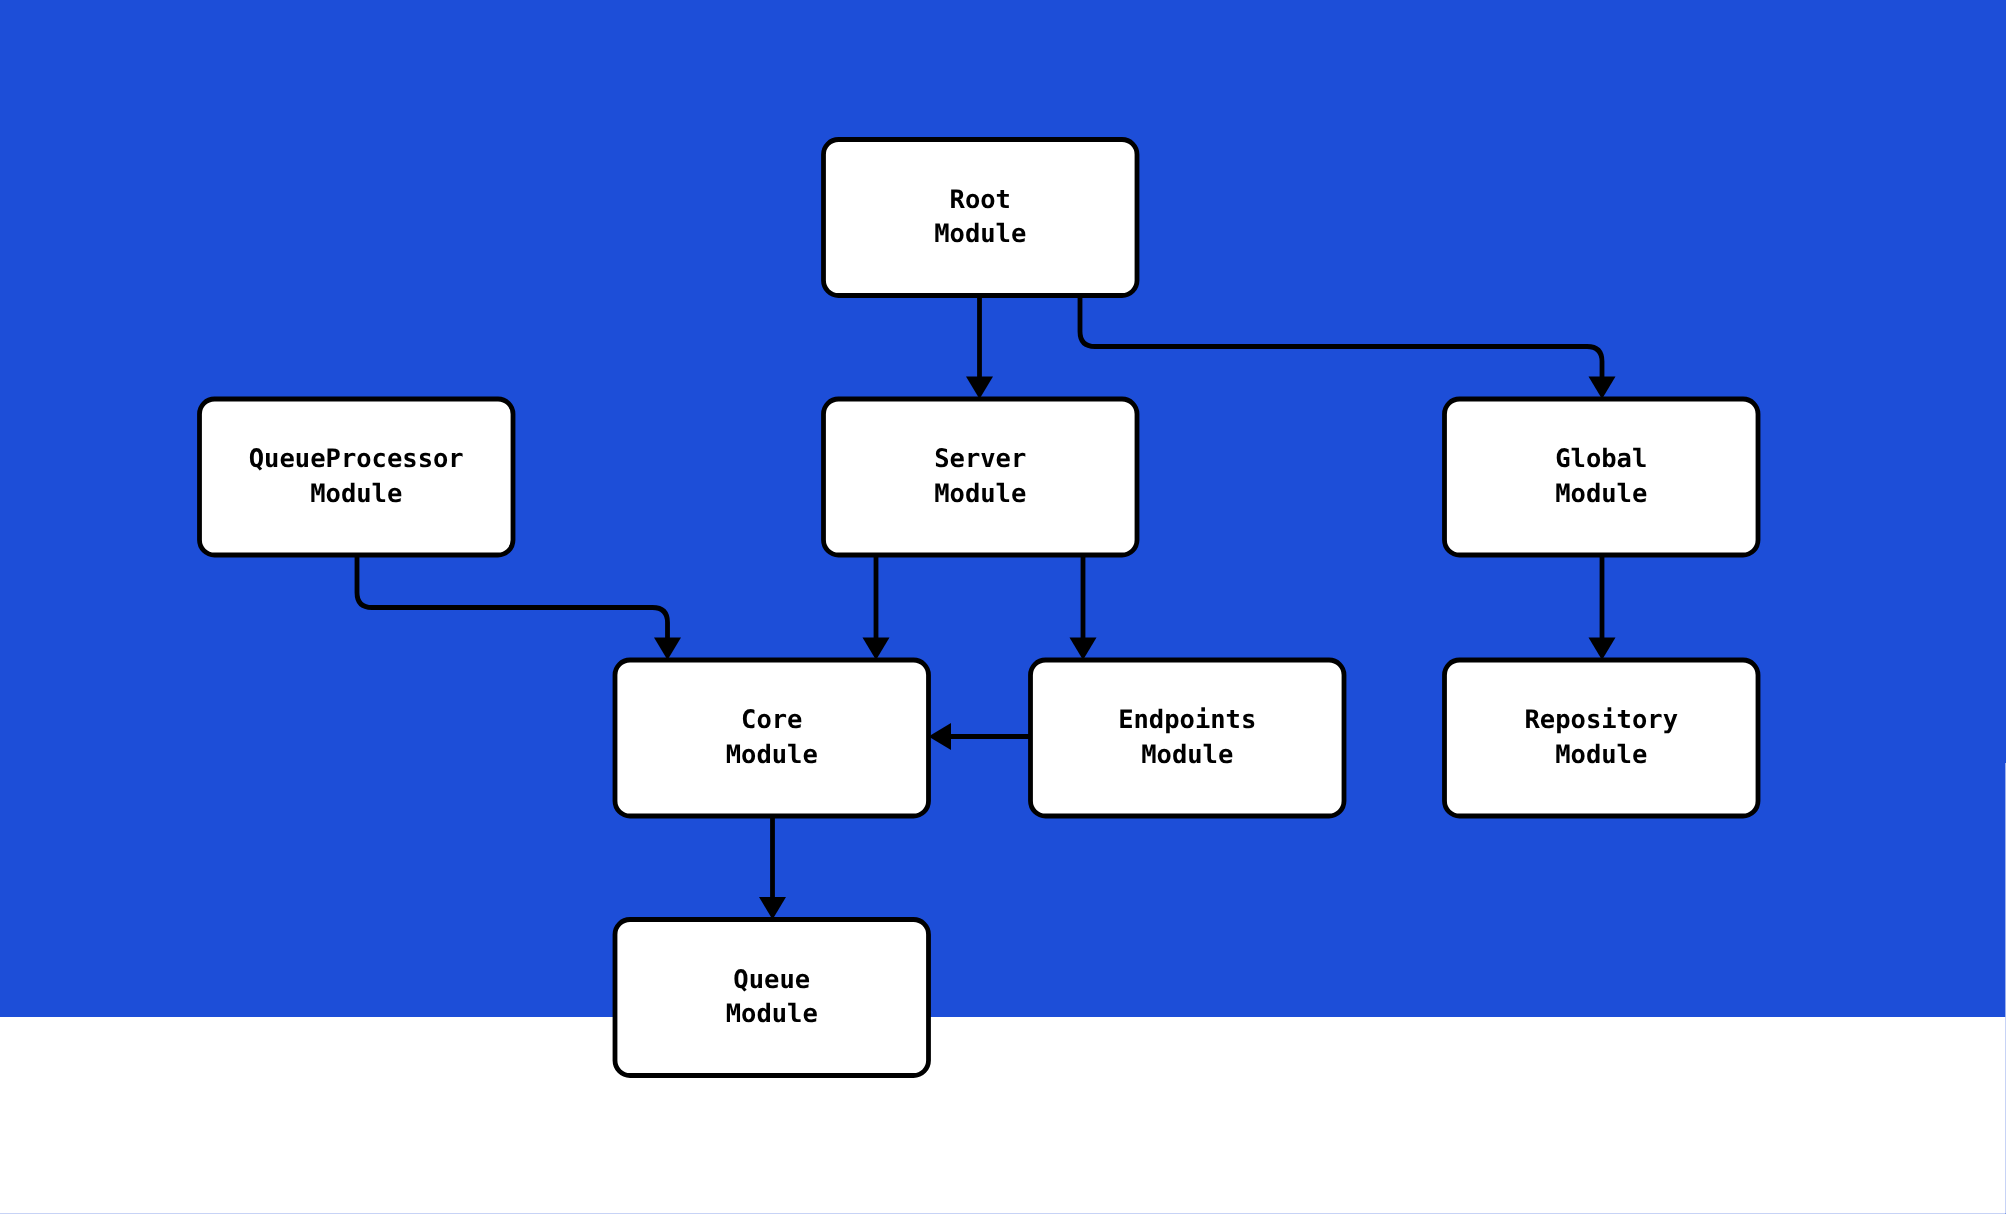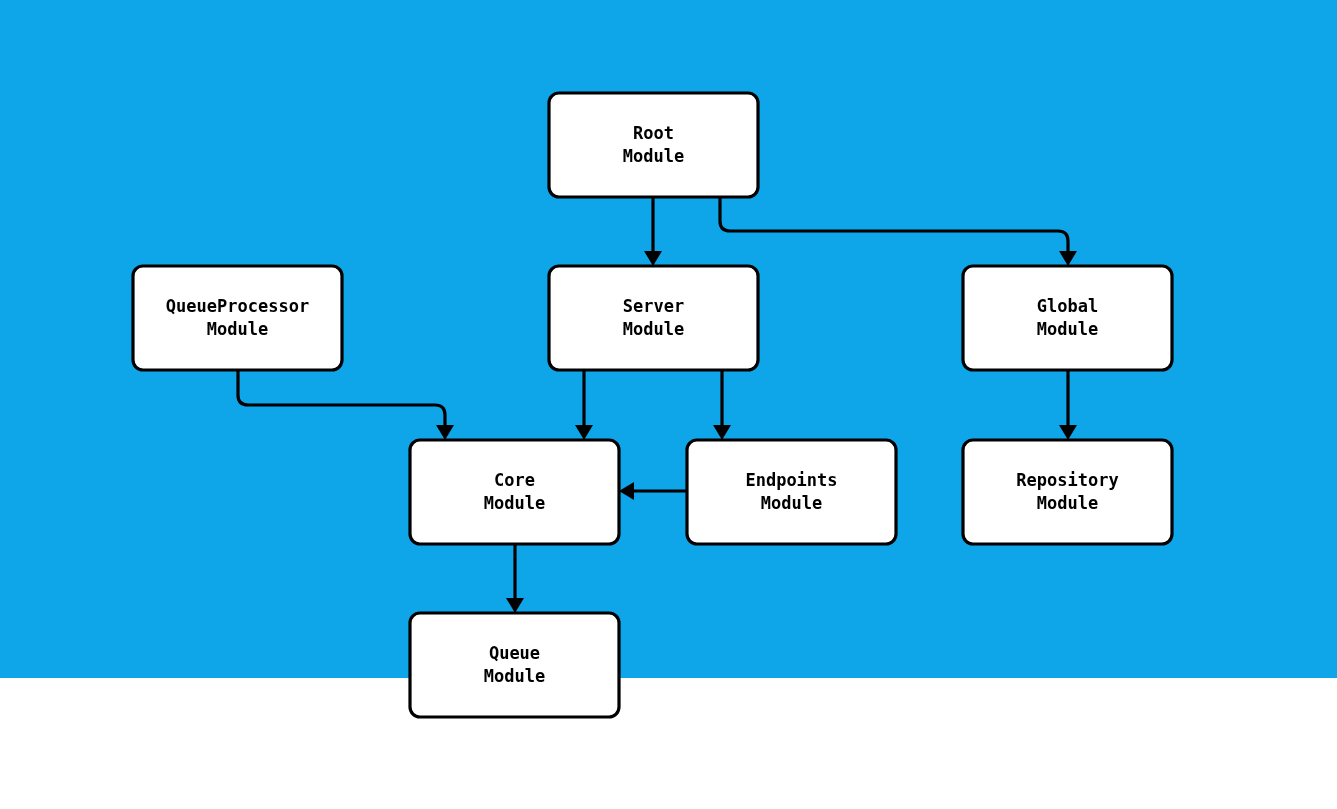--- a/index.html
+++ b/index.html
@@ -11,21 +11,21 @@
   body {
     width: 1337px;
     height: 809px;
     font-family: "DejaVu Sans Mono", "Liberation Mono", monospace;
     overflow: hidden;
   }
   #diagram-root {
     position: relative;
     width: 1337px;
     height: 678px;
-    background: #0ea5e9;
+    background: #1d4ed8;
   }
   svg#graph {
     position: absolute;
     top: 0;
     left: 0;
     width: 1337px;
     height: 809px;
     display: block;
   }
   .node-rect {

